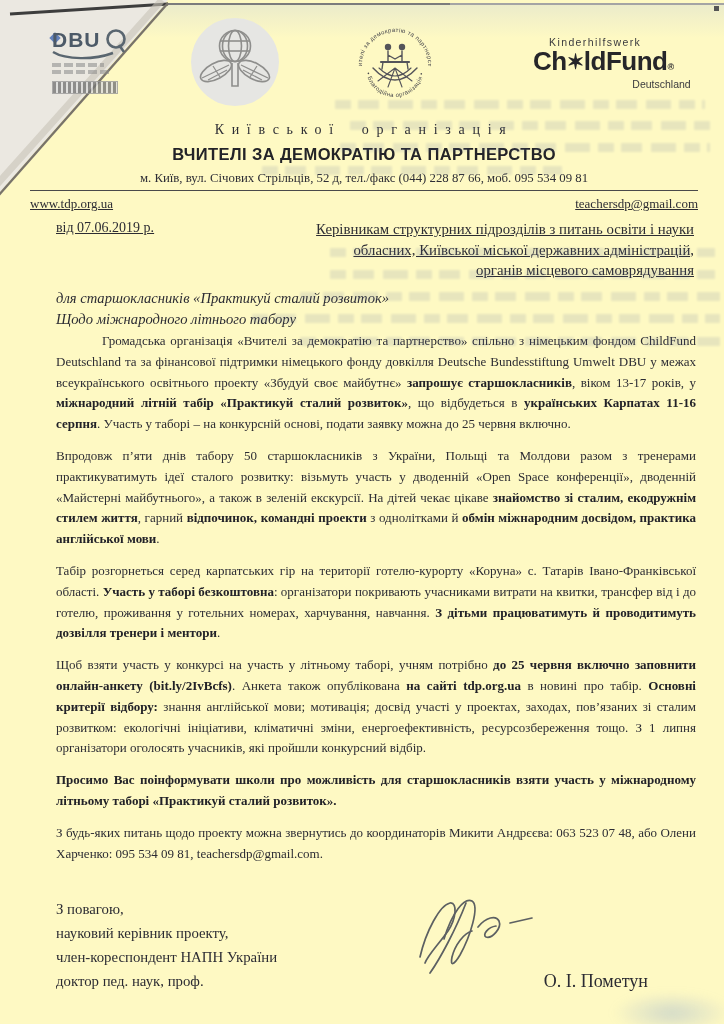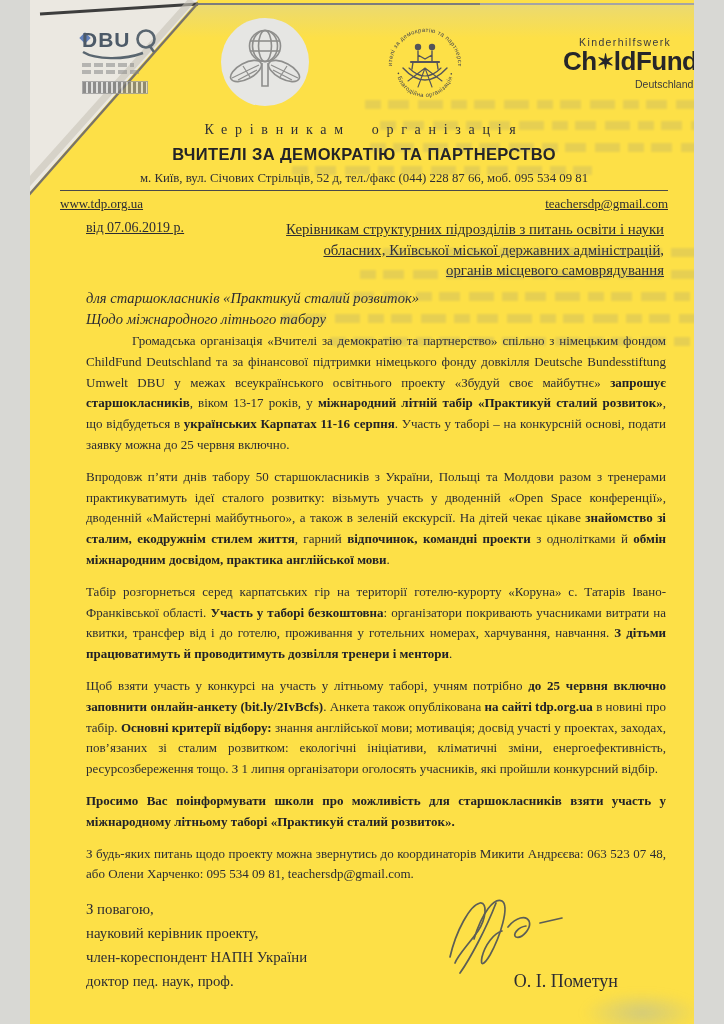--- a/index.html
+++ b/index.html
@@ -1,19 +1,19 @@
 <!DOCTYPE html>
 <html lang="uk"><head>
 <meta charset="utf-8">
 <title>Document</title>
 <style>
   html,body{margin:0;padding:0;background:#d8d8d4;}
   .canvas{
-    position:relative; width:664px; height:1024px; margin:0 auto;
-    background:#fde047; overflow:hidden;
+    position:relative; width:724px; height:1024px; margin:0 auto;
+    background:#fef9c3; overflow:hidden;
     font-family:"Liberation Serif","DejaVu Serif",serif;
     color:#2c2c33;
   }
   
   .top-tint{position:absolute;left:0;top:4px;width:724px;height:34px;
     background:linear-gradient(180deg,rgba(186,200,222,.28),rgba(186,200,222,0));pointer-events:none;}
   .corner-fold{position:absolute;left:0;top:0;width:170px;height:196px;
     clip-path:polygon(0 0,168px 0,0 192px);background:#ebe8e1;}
   .edge-svg{position:absolute;left:0;top:0;width:724px;height:220px;pointer-events:none;}
   .blue-pin{position:absolute;left:51px;top:34px;width:8px;height:8px;transform:rotate(45deg);
@@ -32,21 +32,21 @@
     background:repeating-linear-gradient(90deg,#8a8a8a 0 9px,transparent 9px 12px);}
   .dbu-block{margin-top:7px;width:64px;height:11px;border:1px solid #9a9a9a;opacity:.8;filter:blur(.3px);
     background:repeating-linear-gradient(90deg,#777 0 3px,#ddd 3px 5px);}
   .logo-globeplant{position:absolute;left:189px;top:16px;}
   .logo-seal{position:absolute;left:351px;top:18px;}
   .logo-cf{position:absolute;left:533px;top:36px;width:185px;font-family:"Liberation Sans",sans-serif;color:#26262a;}
   .cf-kinder{font-size:10.5px;letter-spacing:1.4px;margin-left:16px;color:#3a3a3e;}
   .cf-main{font-size:26px;font-weight:bold;letter-spacing:-0.5px;line-height:26px;white-space:nowrap;}
   .cf-star{display:inline-block;font-size:21px;transform:translateY(-1px);}
   .cf-reg{font-size:9px;vertical-align:baseline;}
-  .cf-country{font-size:10.5px;margin-left:72px;margin-top:-2px;color:#3a3a3e;}
+  .cf-country{font-size:10.5px;margin-left:72px;margin-top:-2px;color:#3a3a3e;text-align:center;}
   
   .lh{position:absolute;left:30px;right:26px;top:122px;text-align:center;}
   .lh-orgtype{font-size:14px;letter-spacing:.55em;word-spacing:.7em;color:#2e2e35;}
   .lh-name{font-family:"Liberation Sans",sans-serif;font-weight:bold;font-size:16.5px;
     letter-spacing:.4px;margin-top:7px;color:#232328;}
   .lh-address{font-size:12.8px;margin-top:7px;padding-bottom:4px;border-bottom:1.5px solid #4a4a4a;color:#2e2e35;}
   .lh-row{display:flex;justify-content:space-between;margin-top:5px;font-size:13px;}
   .lh-row span{text-decoration:underline;}
   
   .meta{position:absolute;left:56px;right:30px;top:219px;font-size:14.8px;}
@@ -141,21 +141,21 @@
     </g>
   </svg>
 
   <div class="logo-cf">
     <div class="cf-kinder">Kinderhilfswerk</div>
     <div class="cf-main"><span>Ch</span><span class="cf-star">✶</span><span>ldFund</span><span class="cf-reg">®</span></div>
     <div class="cf-country">Deutschland</div>
   </div>
 
   <div class="lh">
-    <div class="lh-orgtype">Керівникам організація</div>
+    <div class="lh-orgtype">Київської організація</div>
     <div class="lh-name">ВЧИТЕЛІ ЗА ДЕМОКРАТІЮ ТА ПАРТНЕРСТВО</div>
     <div class="lh-address">м. Київ, вул. Січових Стрільців, 52 д, тел./факс (044) 228 87 66, моб. 095 534 09 81</div>
     <div class="lh-row">
       <span>www.tdp.org.ua</span>
       <span>teachersdp@gmail.com</span>
     </div>
   </div>
 
   <div class="meta">
     <div class="meta-top">

